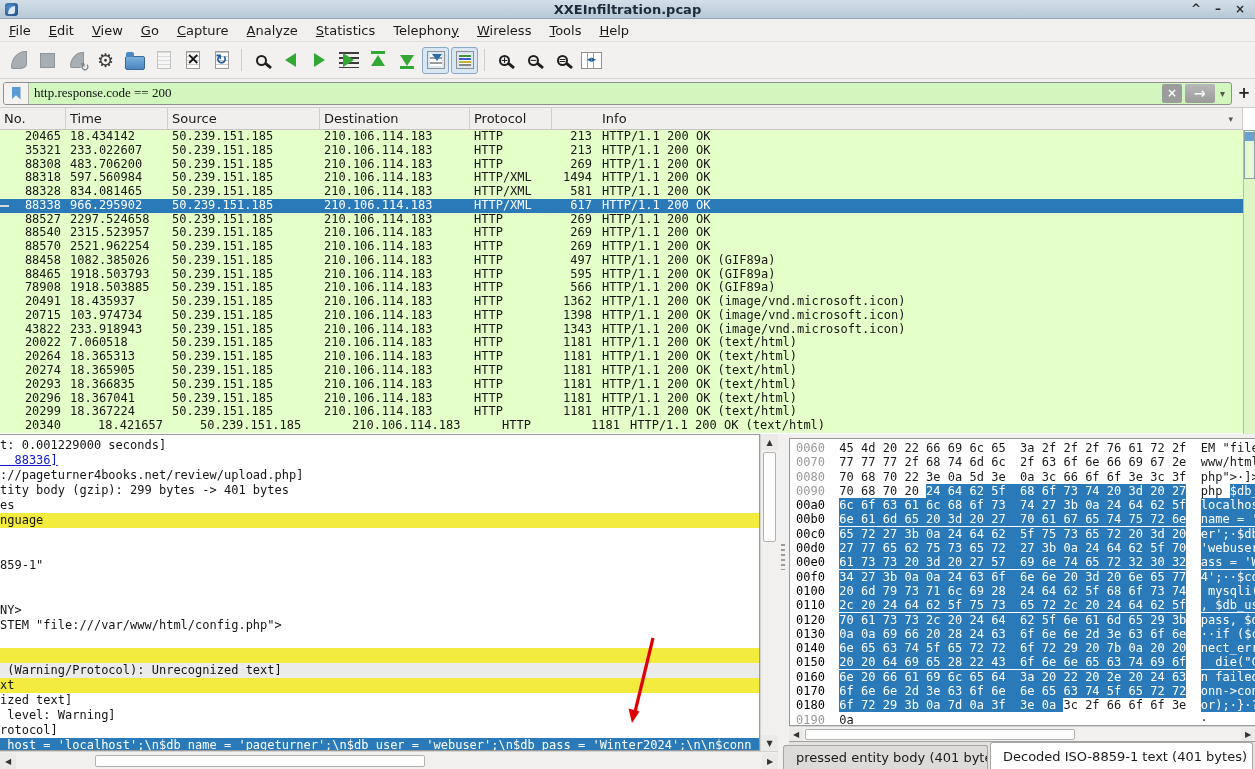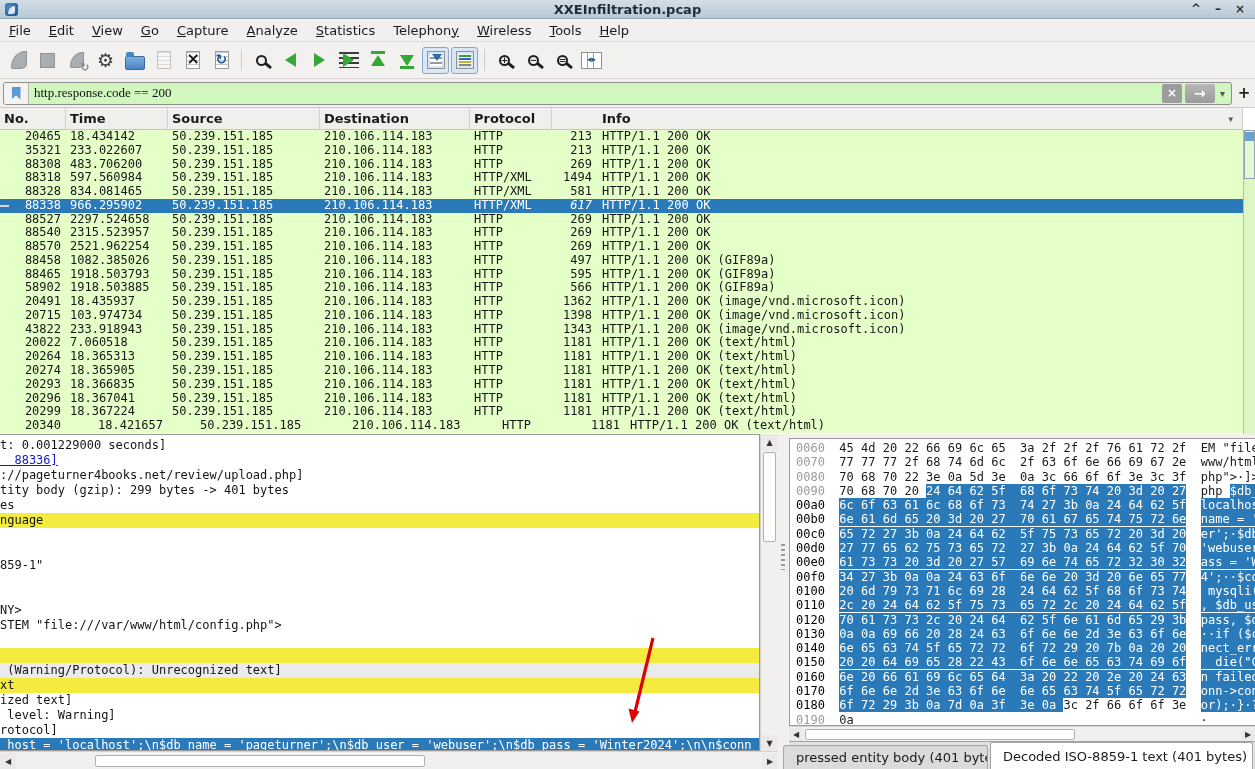--- a/index.html
+++ b/index.html
@@ -93,21 +93,21 @@
     font-family:Liberation Serif, serif; font-size:13px; color:#111; padding-left:5px; }
   .fbtn { width:20px; height:19px; background:#9c9c9c; border-radius:2px; margin-right:3px;
     color:#fff; font-size:12px; font-weight:bold; display:flex; align-items:center; justify-content:center; }
   #apply-btn { width:30px; background:linear-gradient(#b9b9b9,#9a9a9a); font-size:14px; }
   #filter-caret { color:#555; font-size:10px; margin:0 6px 0 2px; }
   #add-filter-btn { width:16px; text-align:center; font-size:15px; font-weight:bold; color:#222; margin-left:4px; }
 
   
   #plist { left:0; top:108px; width:1255px; height:326px; background:#fff; }
   #plist-header { position:absolute; left:0; top:0; width:1243px; height:22px; background:#f0efee;
-    border-bottom:1px solid #c6c4c2; display:flex; font-size:13px; color:#1a1a1a;font-weight:bold; }
+    border-bottom:1px solid #c6c4c2; display:flex; font-size:13px; color:#1a1a1a; }
   .hcell { border-right:1px solid #d2d0ce; padding:3px 0 0 4px; overflow:hidden; white-space:nowrap; }
   #hdr-caret { position:absolute; right:22px; top:6px; font-size:9px; color:#555; }
   #prows { position:absolute; left:0; top:22px; width:1243px; height:304px; overflow:hidden;
     font-family:"DejaVu Sans Mono", monospace; font-size:12px; color:#161616; }
   .prow { height:13.77px; display:flex; background:#e4ffc7; white-space:nowrap; position:relative; }
   .prow.sel { background:#2a7ab9; color:#fff; }
   .pcell { overflow:hidden; flex-shrink:0; line-height:13.8px; }
   .c-no { text-align:right; padding-right:5px; }
   .c-len { text-align:right; padding-right:6px; }
   .c-time,.c-src,.c-dst,.c-proto,.c-info { padding-left:4px; }
@@ -363,21 +363,21 @@
         <span class="pcell c-len" style="width: 46px;">581</span>
         <span class="pcell c-info" style="width: 645px;">HTTP/1.1 200 OK</span>
       </div>
       <div class="prow sel">
         <span class="relmark"></span>
         <span class="pcell c-no" style="width: 66px;">88338</span>
         <span class="pcell c-time" style="width: 102px;">966.295902</span>
         <span class="pcell c-src" style="width: 152px;">50.239.151.185</span>
         <span class="pcell c-dst" style="width: 150px;">210.106.114.183</span>
         <span class="pcell c-proto" style="width: 82px;">HTTP/XML</span>
-        <span class="pcell c-len" style="width: 46px; font-style: italic;">617</span>
+        <span class="pcell c-len" style="width: 46px;">617</span>
         <span class="pcell c-info" style="width: 645px;">HTTP/1.1 200 OK</span>
       </div>
       <div class="prow">
         <span class="pcell c-no" style="width: 66px;">88527</span>
         <span class="pcell c-time" style="width: 102px;">2297.524658</span>
         <span class="pcell c-src" style="width: 152px;">50.239.151.185</span>
         <span class="pcell c-dst" style="width: 150px;">210.106.114.183</span>
         <span class="pcell c-proto" style="width: 82px;">HTTP</span>
         <span class="pcell c-len" style="width: 46px;">269</span>
         <span class="pcell c-info" style="width: 645px;">HTTP/1.1 200 OK</span>
@@ -412,21 +412,21 @@
       <div class="prow">
         <span class="pcell c-no" style="width: 66px;">88465</span>
         <span class="pcell c-time" style="width: 102px;">1918.503793</span>
         <span class="pcell c-src" style="width: 152px;">50.239.151.185</span>
         <span class="pcell c-dst" style="width: 150px;">210.106.114.183</span>
         <span class="pcell c-proto" style="width: 82px;">HTTP</span>
         <span class="pcell c-len" style="width: 46px;">595</span>
         <span class="pcell c-info" style="width: 645px;">HTTP/1.1 200 OK  (GIF89a)</span>
       </div>
       <div class="prow">
-        <span class="pcell c-no" style="width: 66px;">58902</span>
+        <span class="pcell c-no" style="width: 66px;">78908</span>
         <span class="pcell c-time" style="width: 102px;">1918.503885</span>
         <span class="pcell c-src" style="width: 152px;">50.239.151.185</span>
         <span class="pcell c-dst" style="width: 150px;">210.106.114.183</span>
         <span class="pcell c-proto" style="width: 82px;">HTTP</span>
         <span class="pcell c-len" style="width: 46px;">566</span>
         <span class="pcell c-info" style="width: 645px;">HTTP/1.1 200 OK  (GIF89a)</span>
       </div>
       <div class="prow">
         <span class="pcell c-no" style="width: 66px;">20491</span>
         <span class="pcell c-time" style="width: 102px;">18.435937</span>

